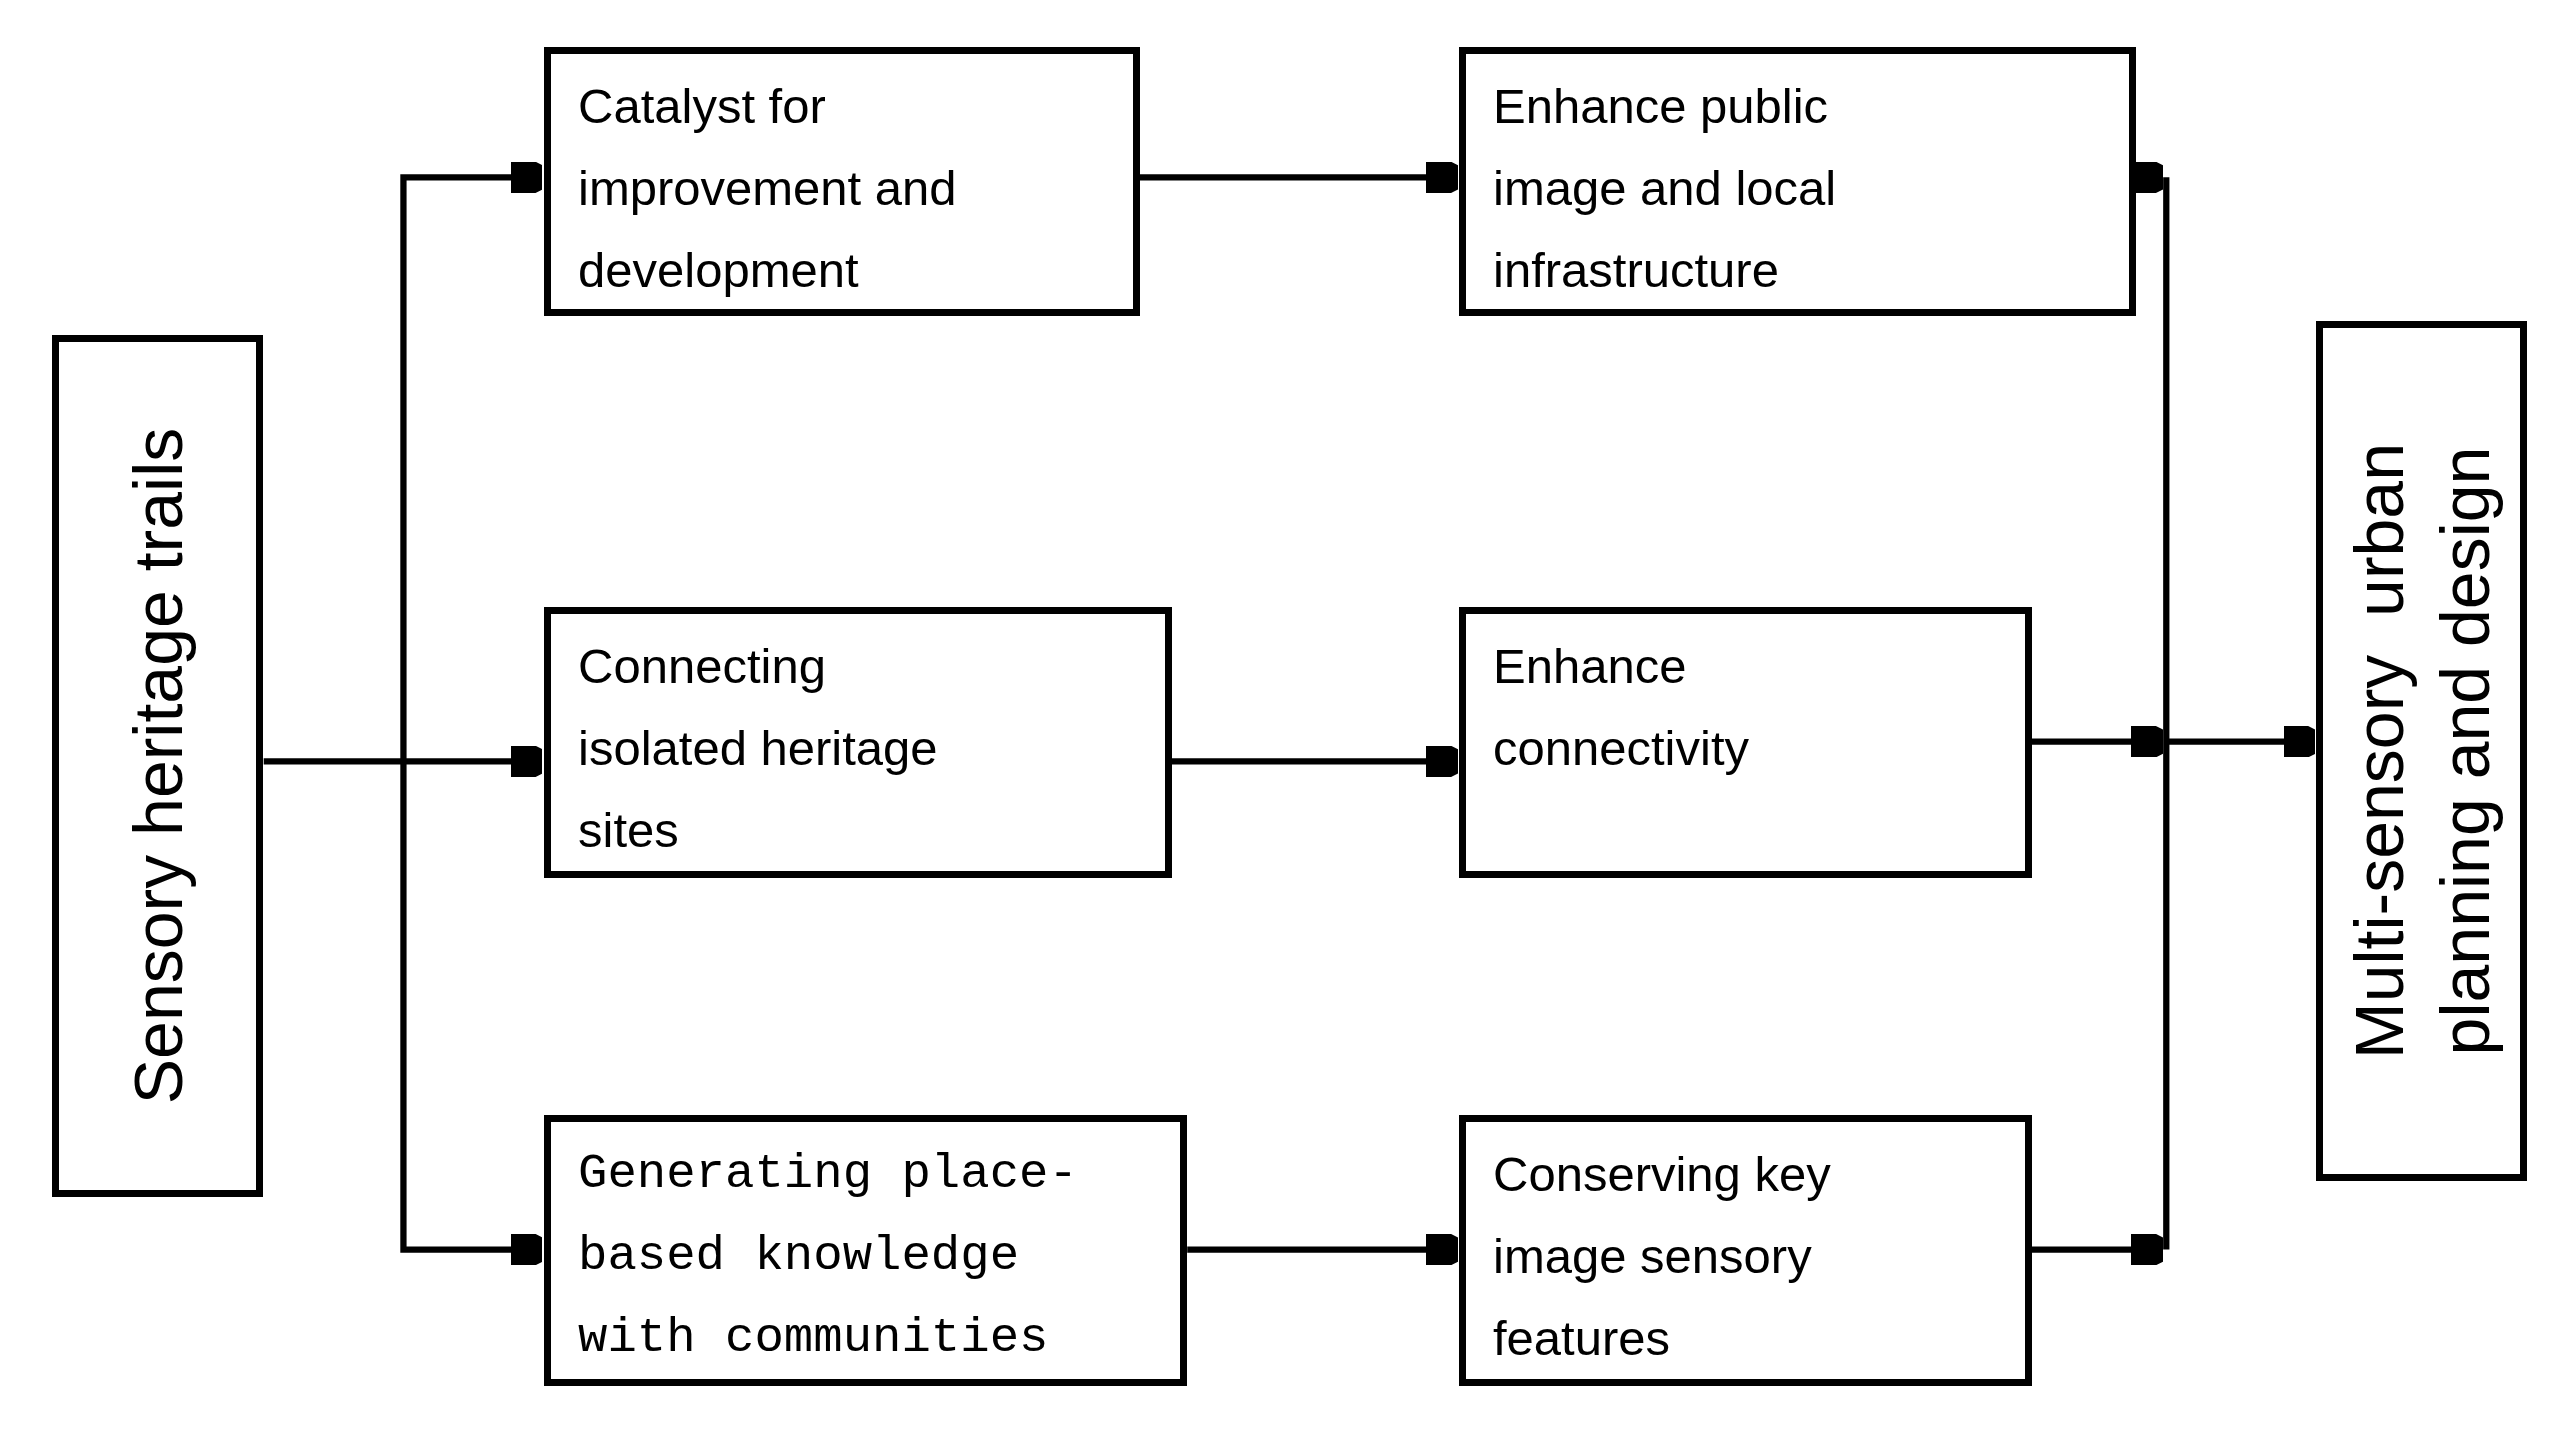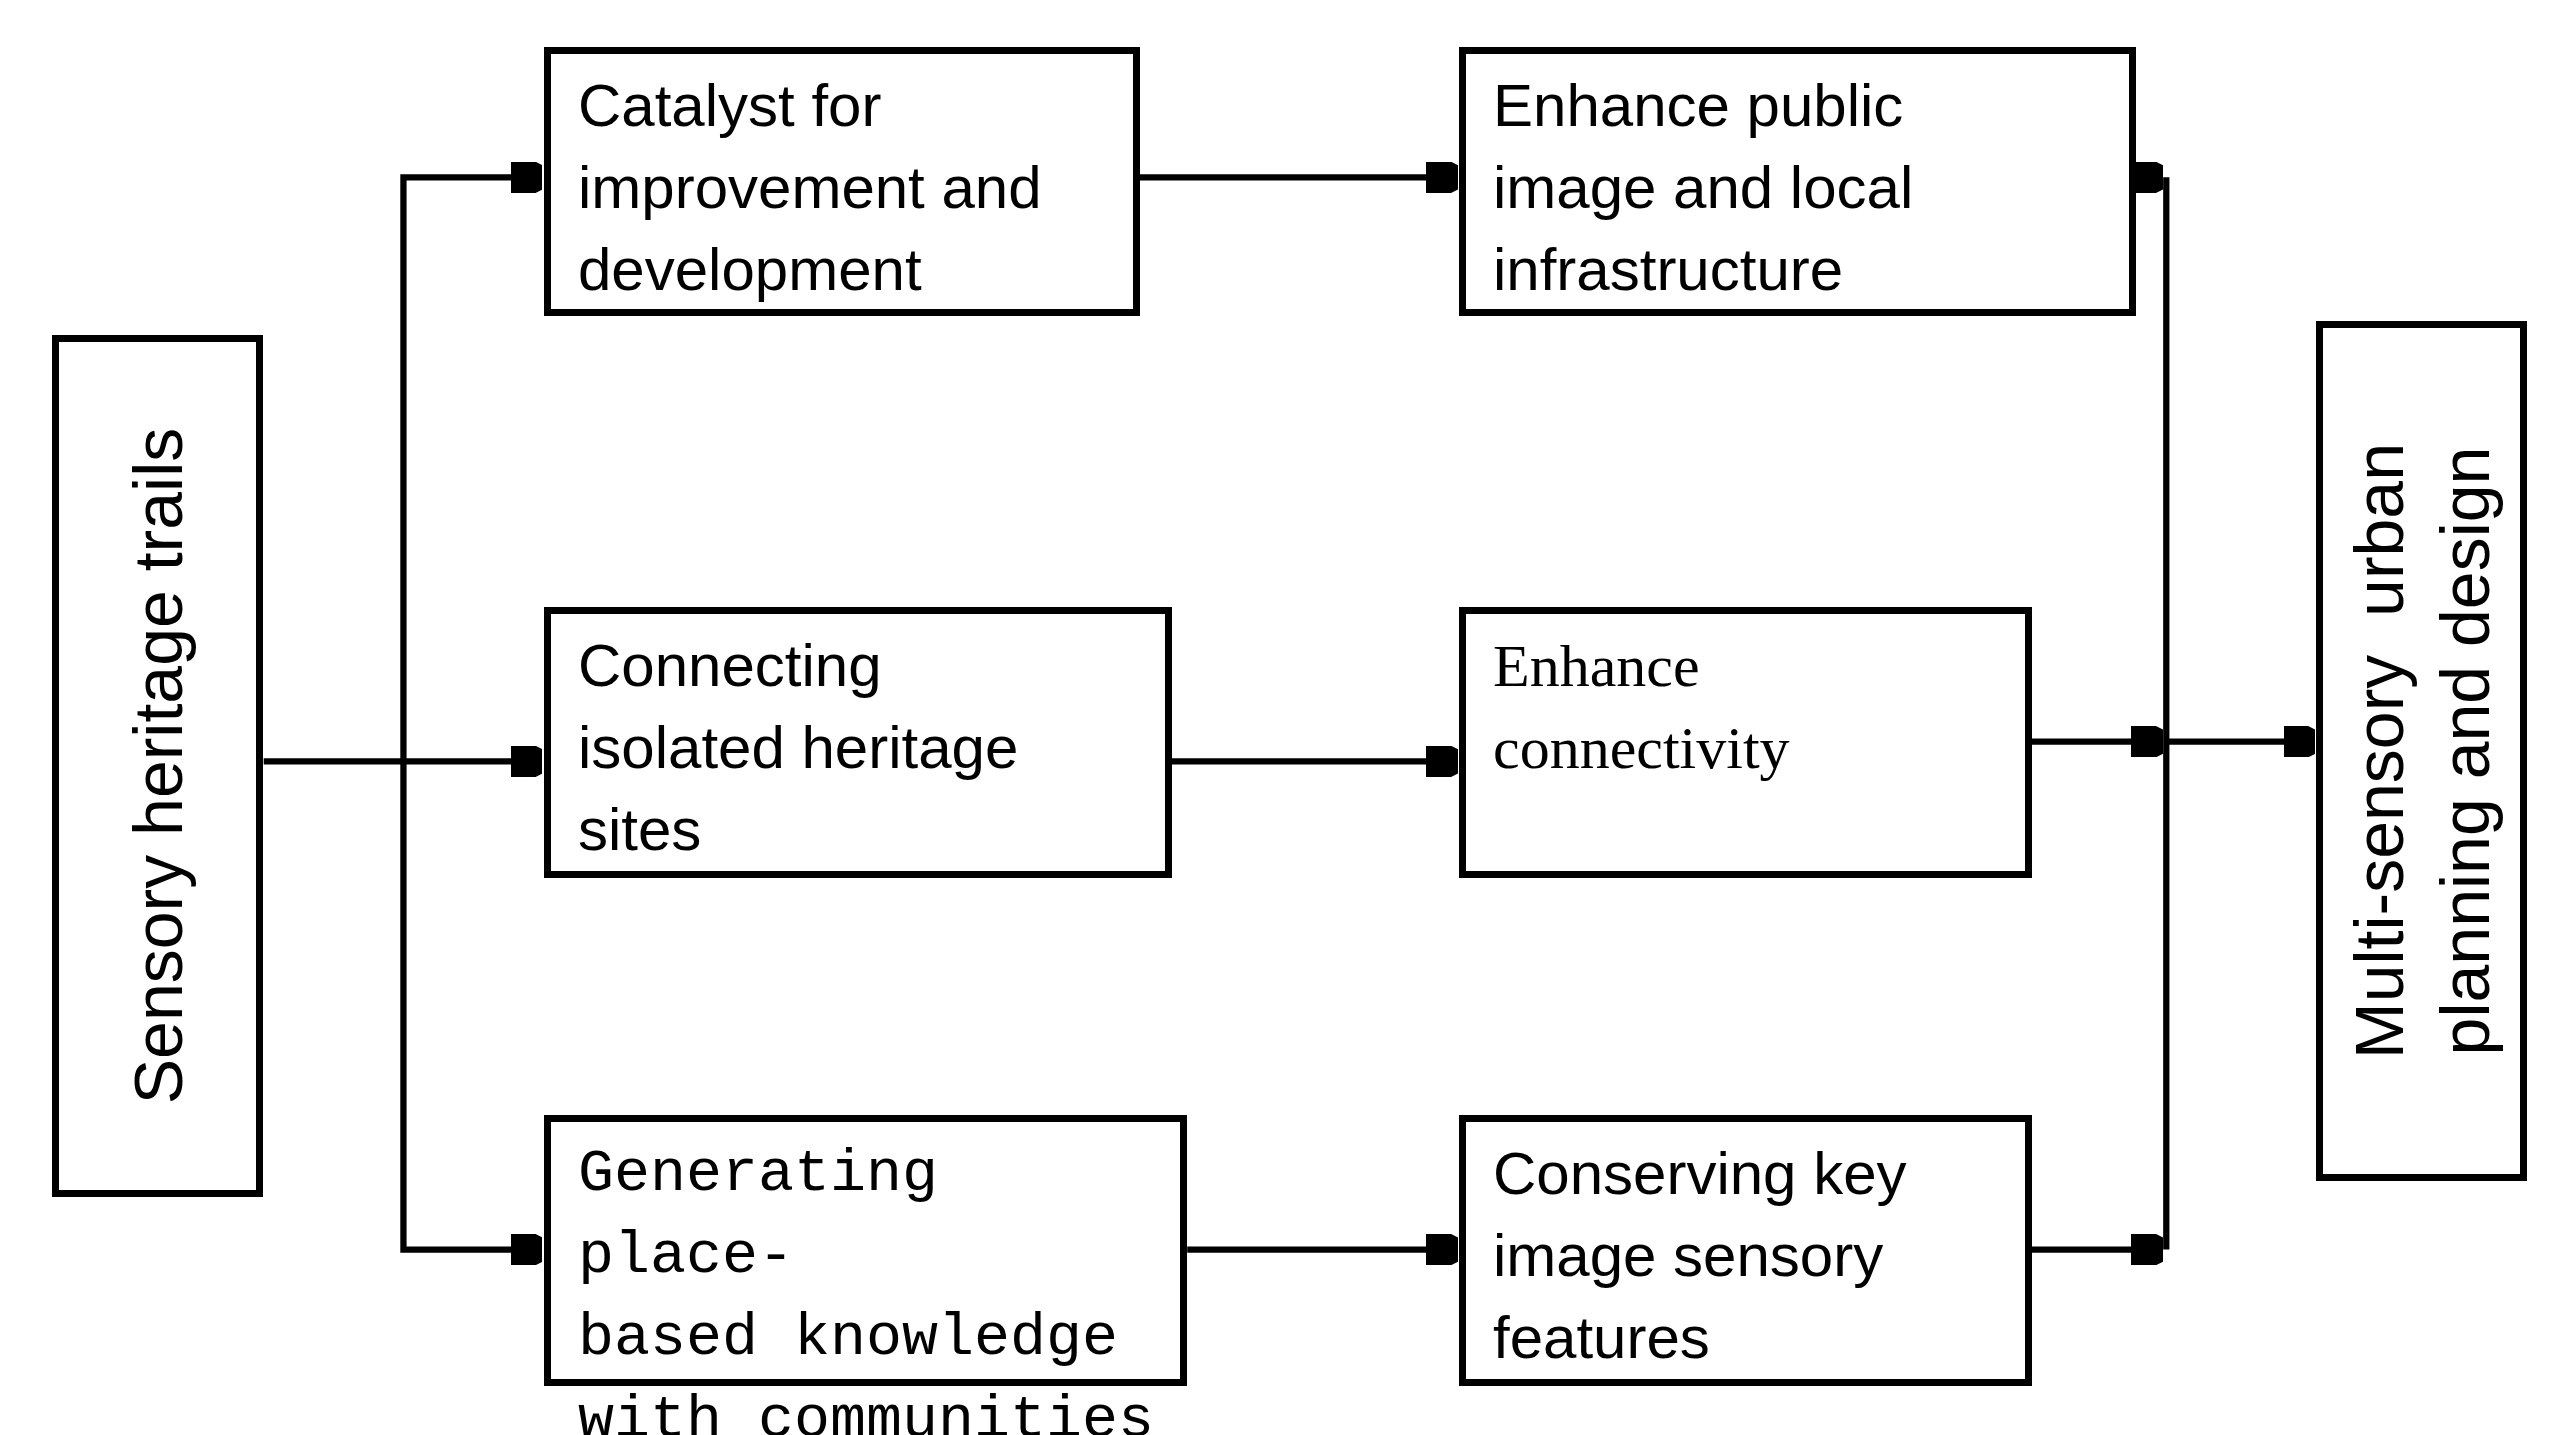--- a/index.html
+++ b/index.html
@@ -32,21 +32,21 @@
   }
   .node {
     position: absolute;
     box-sizing: border-box;
     border: 7.2px solid #000000;
     background: #ffffff;
     display: flex;
     align-items: flex-start;
   }
   .node .hlabel {
-    font-size: 60px;
+    font-size: 49px;
     line-height: 82px;
     white-space: pre-wrap;
     text-align: left;
     padding: 10.8px 9px 0 27px;
   }
   .vnode {
     position: absolute;
     box-sizing: border-box;
     border: 7.2px solid #000000;
     background: #ffffff;
@@ -61,21 +61,21 @@
     font-size: 68px;
     line-height: 86px;
     width: max-content;
   }
   
   #box-source { left: 52px;   top: 335px;  width: 211px; height: 862px; }
   #box-m1     { left: 544px;  top: 47px;   width: 596px; height: 269px; }
   #box-m2     { left: 544px;  top: 607px;  width: 628px; height: 271px; }
   #box-m3     { left: 544px;  top: 1115px; width: 643px; height: 271px; font-family: Liberation Mono, monospace; }
   #box-o1     { left: 1459px; top: 47px;   width: 677px; height: 269px; }
-  #box-o2     { left: 1459px; top: 607px;  width: 573px; height: 271px; font-family: Liberation Serif, serif; }
+  #box-o2     { left: 1459px; top: 607px;  width: 573px; height: 271px; }
   #box-o3     { left: 1459px; top: 1115px; width: 573px; height: 271px; }
   #box-goal   { left: 2316px; top: 321px;  width: 211px; height: 860px; }
 </style>
 </head>
 <body>
 
 <div id="stage">
 
   <svg id="connectors" viewBox="0 0 2875 1602" xmlns="http://www.w3.org/2000/svg">
     <defs>

